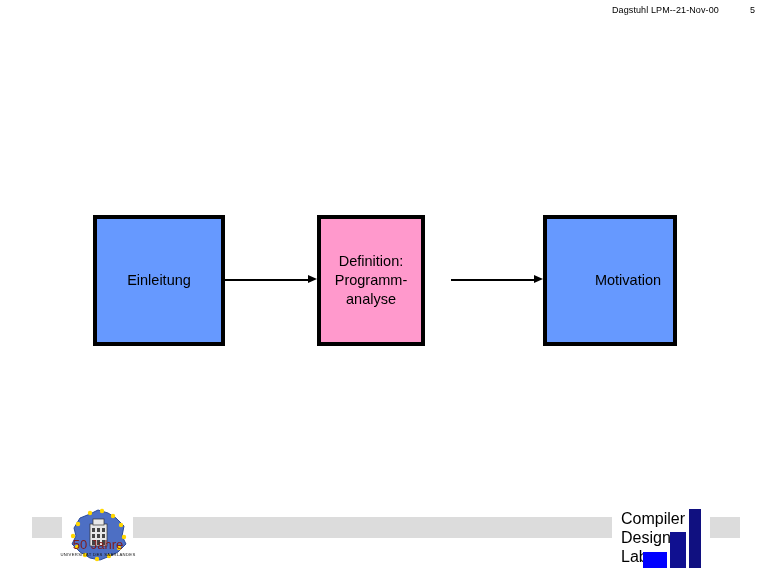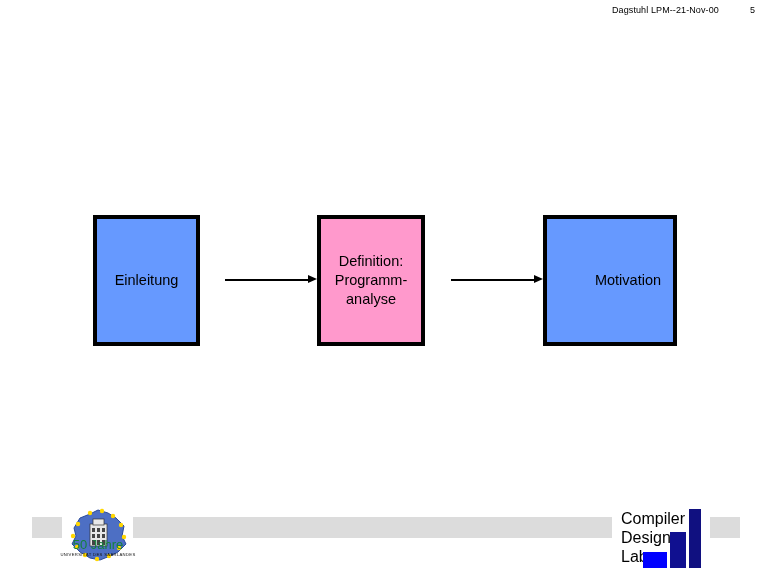--- a/index.html
+++ b/index.html
@@ -64,21 +64,21 @@
     align-items: center;
     justify-content: center;
     text-align: center;
     font-size: 14.5px;
     color: #000000;
     line-height: 19px;
   }
   #box-einleitung {
     left: 93px;
     top: 215px;
-    width: 107px;
+    width: 132px;
     height: 131px;
     background: #6699ff;
     align-items: center;
   }
   #box-definition {
     left: 317px;
     top: 215px;
     width: 108px;
     height: 131px;
     background: #ff99cc;
@@ -143,21 +143,21 @@
     height: 58px;
   }
   #logo-jubilee svg { display: block; }
   #jubilee-caption {
     position: absolute;
     left: 64px;
     top: 538px;
     width: 68px;
     text-align: center;
     font-size: 13px;
-    color: #15803d;
+    color: #7f1d1d;
     line-height: 13px;
     white-space: nowrap;
   }
   #jubilee-subcaption {
     position: absolute;
     left: 60px;
     top: 552px;
     width: 76px;
     text-align: center;
     font-size: 4px;

